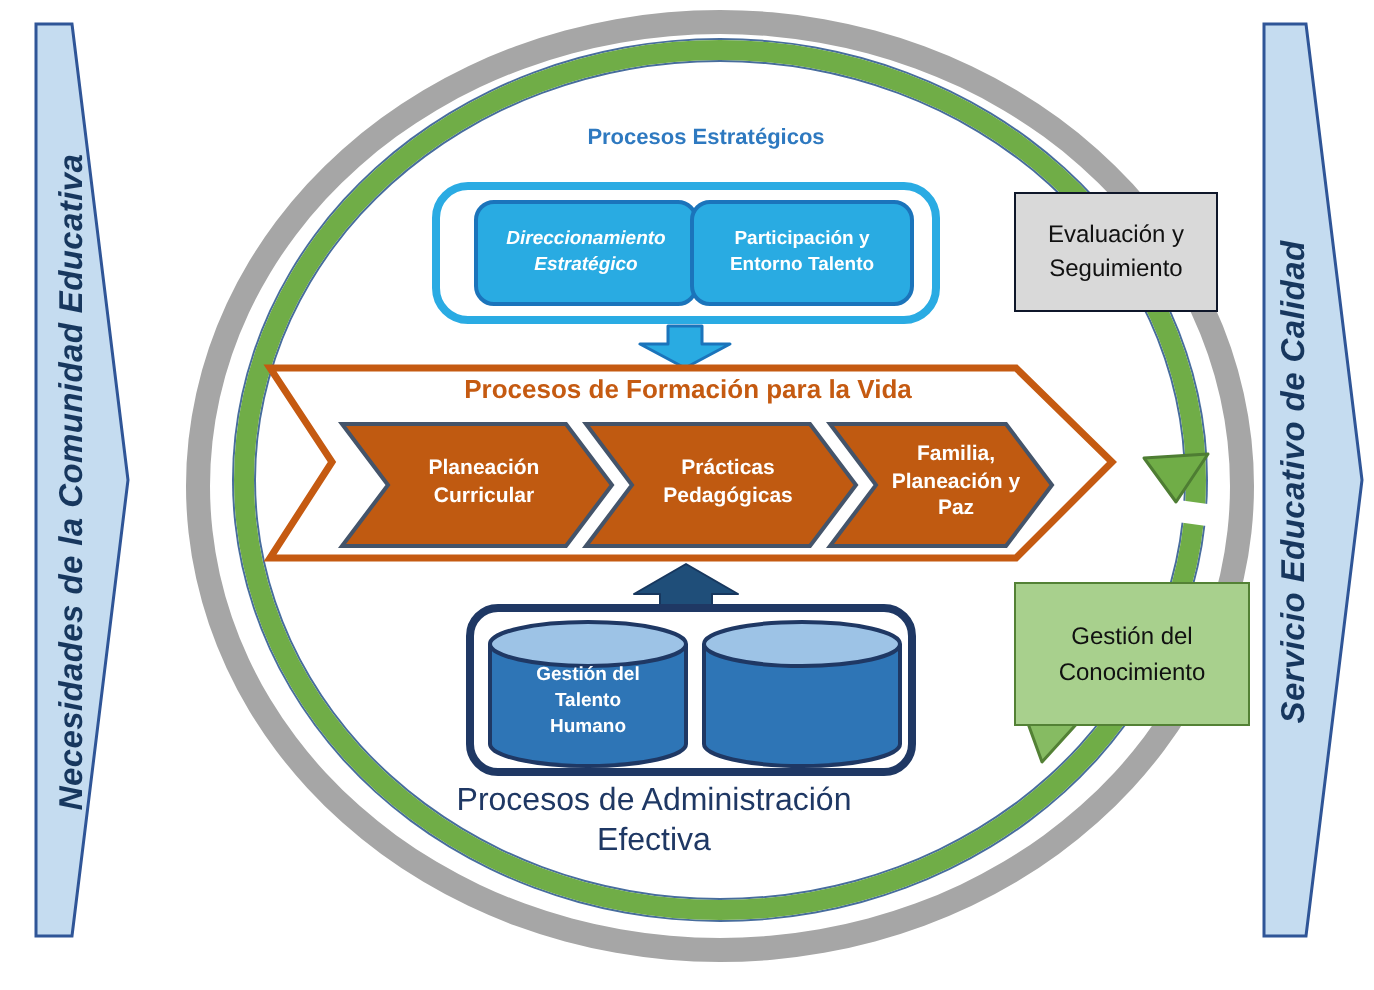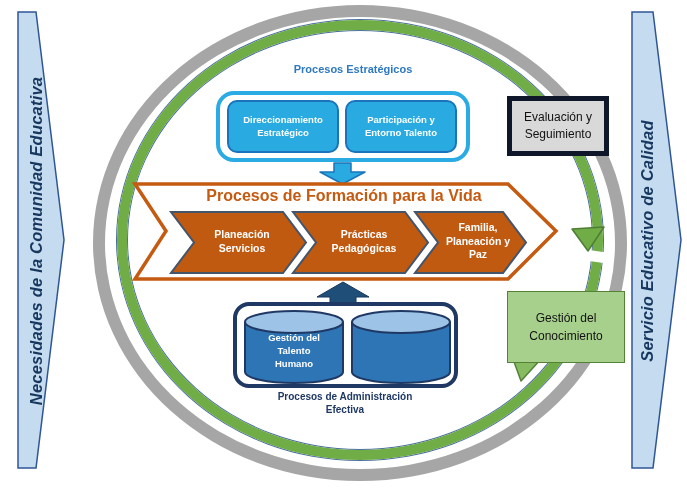--- a/index.html
+++ b/index.html
@@ -17,28 +17,28 @@
   
   .vtext{position:absolute;transform:rotate(-90deg);white-space:nowrap;text-align:center;
     font-style:italic;font-weight:bold;color:#17375E;font-size:16.5px;letter-spacing:.2px;}
   
   .blue-title{left:238px;top:63px;width:230px;text-align:center;color:#2E79C0;font-weight:bold;font-size:11px;}
   .cyan-container{left:216px;top:91px;width:254px;height:71px;border:4px solid #2AABE3;border-radius:18px;background:#fff;}
   .cyan-box{top:100px;width:112px;height:53px;background:#29ABE2;border:2px solid #1B74BB;border-radius:10px;
     display:flex;align-items:center;justify-content:center;text-align:center;
     color:#fff;font-weight:bold;font-size:9.5px;line-height:1.3;}
   
-  .orange-title{left:174px;top:187px;width:340px;text-align:center;color:#C55A11;font-weight:bold;font-size:16px;}
+  .orange-title{left:174px;top:187px;width:340px;text-align:center;color:#C55A11;font-weight:bold;font-size:13px;}
   .chev-label{color:#fff;font-weight:bold;font-size:10.5px;line-height:1.3;text-align:center;}
   
   .navy-container{left:233px;top:302px;width:225px;height:86px;border:4.5px solid #1F3864;border-radius:16px;background:#fff;}
   .cyl-label{color:#fff;font-weight:bold;font-size:9.5px;line-height:1.35;text-align:center;}
-  .navy-title{left:235px;top:391px;width:220px;text-align:center;color:#1F3864;font-weight:bold;font-size:10px;line-height:1.25;}
+  .navy-title{left:217px;top:391px;width:220px;text-align:center;color:#1F3864;font-weight:normal;font-size:16px;line-height:1.25;}
   
-  .gray-box{left:507px;top:96px;width:102px;height:60px;background:#D9D9D9;border:5px solid #0f172a;
+  .gray-box{left:507px;top:96px;width:102px;height:60px;background:#D9D9D9;border:1px solid #0f172a;
     display:flex;align-items:center;justify-content:center;text-align:center;color:#111;font-size:12px;line-height:1.45;}
   .green-box{left:507px;top:291px;width:118px;height:72px;background:#A8D08D;border:1.5px solid #538135;
     display:flex;align-items:center;justify-content:center;text-align:center;color:#111;font-size:12px;line-height:1.5;}
 </style>
 </head>
 <body>
 
 <div id="canvas">
 
   <div class="abs ring-gray"></div>
@@ -53,41 +53,41 @@
   </svg>
   <div class="vtext" style="left:-183px;top:231px;width:440px;height:20px;">Necesidades de la Comunidad Educativa</div>
 
   <svg class="abs" style="left:628px;top:8px;" width="58" height="470">
     <polygon points="4,4 25,4 53,232 25,460 4,460" fill="#C5DCF0" stroke="#2F5597" stroke-width="1.5" stroke-linejoin="miter"></polygon>
   </svg>
   <div class="vtext" style="left:428px;top:231px;width:440px;height:20px;">Servicio Educativo de Calidad</div>
 
   <div class="abs blue-title">Procesos Estratégicos</div>
   <div class="abs cyan-container"></div>
-  <div class="abs cyan-box ml" style="left:227px;">Direccionamiento
+  <div class="abs cyan-box ml" style="left:237px;font-style:italic;">Direccionamiento
 Estratégico</div>
   <div class="abs cyan-box ml" style="left:345px;">Participación y
 Entorno Talento</div>
 
   <svg class="abs" style="left:319px;top:162px;" width="48" height="24">
     <polygon points="15,1 32,1 32,10 46,10 23.5,22 1,10 15,10" fill="#29ABE2" stroke="#1B74BB" stroke-width="1.5" stroke-linejoin="round"></polygon>
   </svg>
 
   <svg class="abs" style="left:130px;top:179px;" width="432" height="106">
     <polygon points="5,5 378,5 426,52 378,100 5,100 36,52" fill="#FFFFFF" stroke="#C55A11" stroke-width="3.5" stroke-linejoin="miter"></polygon>
   </svg>
   <div class="abs orange-title">Procesos de Formación para  la Vida</div>
 
   <svg class="abs" style="left:165px;top:210px;" width="380" height="66">
     <polygon points="6,2 118,2 141,32.5 118,63 6,63 29,32.5" fill="#C05A11" stroke="#44546A" stroke-width="2" stroke-linejoin="miter"></polygon>
     <polygon points="128,2 240,2 263,32.5 240,63 128,63 151,32.5" fill="#C05A11" stroke="#44546A" stroke-width="2" stroke-linejoin="miter"></polygon>
     <polygon points="250,2 338,2 361,32.5 338,63 250,63 273,32.5" fill="#C05A11" stroke="#44546A" stroke-width="2" stroke-linejoin="miter"></polygon>
   </svg>
   <div class="abs chev-label ml" style="left:192px;top:228px;width:100px;">Planeación
-Servicios</div>
+Curricular</div>
   <div class="abs chev-label ml" style="left:314px;top:228px;width:100px;">Prácticas
 Pedagógicas</div>
   <div class="abs chev-label ml" style="left:428px;top:221px;width:100px;">Familia,
 Planeación y
 Paz</div>
 
   <svg class="abs" style="left:316px;top:281px;" width="54" height="27">
     <polygon points="27,1 53,16 40,16 40,26 14,26 14,16 1,16" fill="#1F4E79" stroke="#17375E" stroke-width="1" stroke-linejoin="round"></polygon>
   </svg>
 

